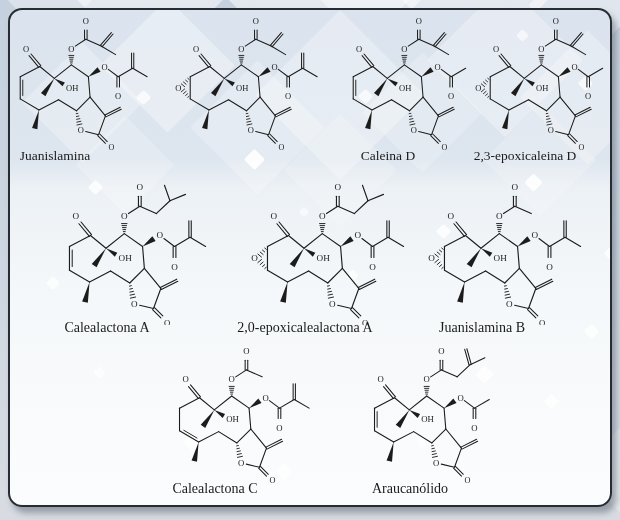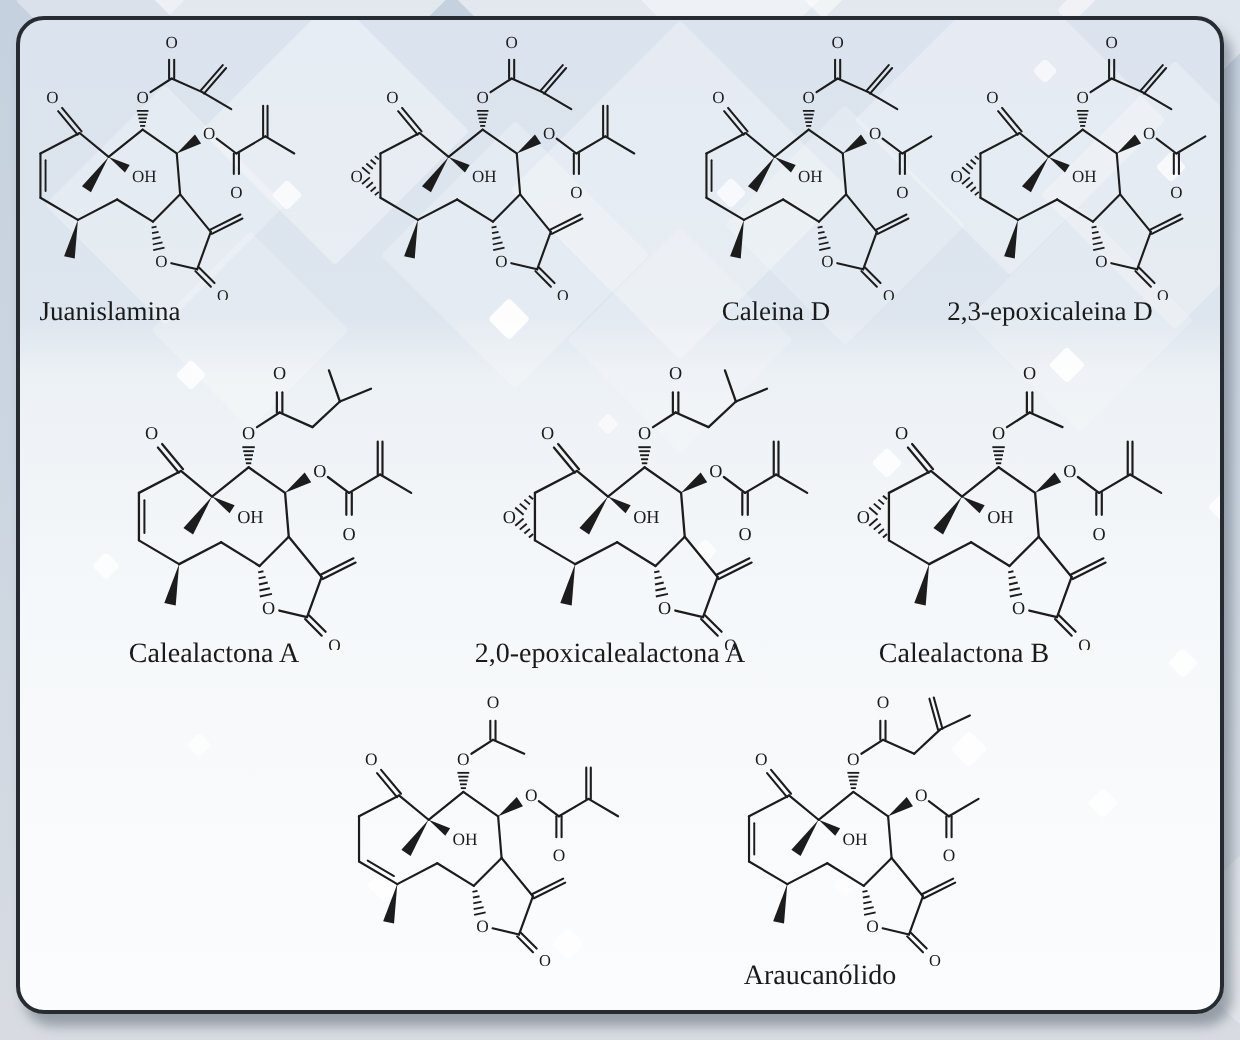--- a/index.html
+++ b/index.html
@@ -508,21 +508,21 @@
           <line x1="96" y1="32" x2="114" y2="40" stroke="#1c1c1c" stroke-width="1.25" stroke-linecap="round"></line>
           <line x1="122.4" y1="67.3" x2="134" y2="76" stroke="#1c1c1c" stroke-width="1.25" stroke-linecap="round"></line>
           <line x1="132.5" y1="76" x2="132.5" y2="88" stroke="#1c1c1c" stroke-width="1.2" stroke-linecap="round"></line>
           <line x1="135.5" y1="76" x2="135.5" y2="88" stroke="#1c1c1c" stroke-width="1.2" stroke-linecap="round"></line>
           <text x="134" y="98.5" text-anchor="middle" dominant-baseline="central" font-size="10" font-family="&quot;Liberation Serif&quot;,serif" fill="#1c1c1c">O</text>
           <line x1="134" y1="76" x2="151" y2="66" stroke="#1c1c1c" stroke-width="1.25" stroke-linecap="round"></line>
           <line x1="152.3" y1="66" x2="152.3" y2="48" stroke="#1c1c1c" stroke-width="1.2" stroke-linecap="round"></line>
           <line x1="149.7" y1="66" x2="149.7" y2="48" stroke="#1c1c1c" stroke-width="1.2" stroke-linecap="round"></line>
           <line x1="151" y1="66" x2="168" y2="76" stroke="#1c1c1c" stroke-width="1.25" stroke-linecap="round"></line>
         </svg>
-      <div class="lbl">Calealactona B</div>
+      <div class="lbl">Juanislamina B</div>
     </div>
 
     <div class="cell r3" style="left:153px;top:332px">
       <svg width="153" height="141" viewBox="0 0 176 162">
           <line x1="42" y1="64" x2="19" y2="76" stroke="#1c1c1c" stroke-width="1.25" stroke-linecap="round"></line>
           <line x1="19" y1="76" x2="19" y2="102" stroke="#1c1c1c" stroke-width="1.25" stroke-linecap="round"></line>
           <line x1="19" y1="102" x2="41" y2="115" stroke="#1c1c1c" stroke-width="1.25" stroke-linecap="round"></line>
           <line x1="41" y1="115" x2="64" y2="103" stroke="#1c1c1c" stroke-width="1.25" stroke-linecap="round"></line>
           <line x1="64" y1="103" x2="85" y2="116" stroke="#1c1c1c" stroke-width="1.25" stroke-linecap="round"></line>
           <line x1="85" y1="116" x2="101" y2="100" stroke="#1c1c1c" stroke-width="1.25" stroke-linecap="round"></line>
@@ -567,20 +567,21 @@
           <line x1="96" y1="32" x2="114" y2="40" stroke="#1c1c1c" stroke-width="1.25" stroke-linecap="round"></line>
           <line x1="122.4" y1="67.3" x2="134" y2="76" stroke="#1c1c1c" stroke-width="1.25" stroke-linecap="round"></line>
           <line x1="132.5" y1="76" x2="132.5" y2="88" stroke="#1c1c1c" stroke-width="1.2" stroke-linecap="round"></line>
           <line x1="135.5" y1="76" x2="135.5" y2="88" stroke="#1c1c1c" stroke-width="1.2" stroke-linecap="round"></line>
           <text x="134" y="98.5" text-anchor="middle" dominant-baseline="central" font-size="10" font-family="&quot;Liberation Serif&quot;,serif" fill="#1c1c1c">O</text>
           <line x1="134" y1="76" x2="151" y2="66" stroke="#1c1c1c" stroke-width="1.25" stroke-linecap="round"></line>
           <line x1="152.3" y1="66" x2="152.3" y2="48" stroke="#1c1c1c" stroke-width="1.2" stroke-linecap="round"></line>
           <line x1="149.7" y1="66" x2="149.7" y2="48" stroke="#1c1c1c" stroke-width="1.2" stroke-linecap="round"></line>
           <line x1="151" y1="66" x2="168" y2="76" stroke="#1c1c1c" stroke-width="1.25" stroke-linecap="round"></line>
         </svg>
+      <div class="lbl">Calealactona C</div>
     </div>
     <div class="cell r3" style="left:348px;top:332px">
       <svg width="153" height="141" viewBox="0 0 176 162">
           <line x1="42" y1="64" x2="19" y2="76" stroke="#1c1c1c" stroke-width="1.25" stroke-linecap="round"></line>
           <line x1="19" y1="76" x2="19" y2="102" stroke="#1c1c1c" stroke-width="1.25" stroke-linecap="round"></line>
           <line x1="19" y1="102" x2="41" y2="115" stroke="#1c1c1c" stroke-width="1.25" stroke-linecap="round"></line>
           <line x1="41" y1="115" x2="64" y2="103" stroke="#1c1c1c" stroke-width="1.25" stroke-linecap="round"></line>
           <line x1="64" y1="103" x2="85" y2="116" stroke="#1c1c1c" stroke-width="1.25" stroke-linecap="round"></line>
           <line x1="85" y1="116" x2="101" y2="100" stroke="#1c1c1c" stroke-width="1.25" stroke-linecap="round"></line>
           <line x1="101" y1="100" x2="99" y2="76" stroke="#1c1c1c" stroke-width="1.25" stroke-linecap="round"></line>

